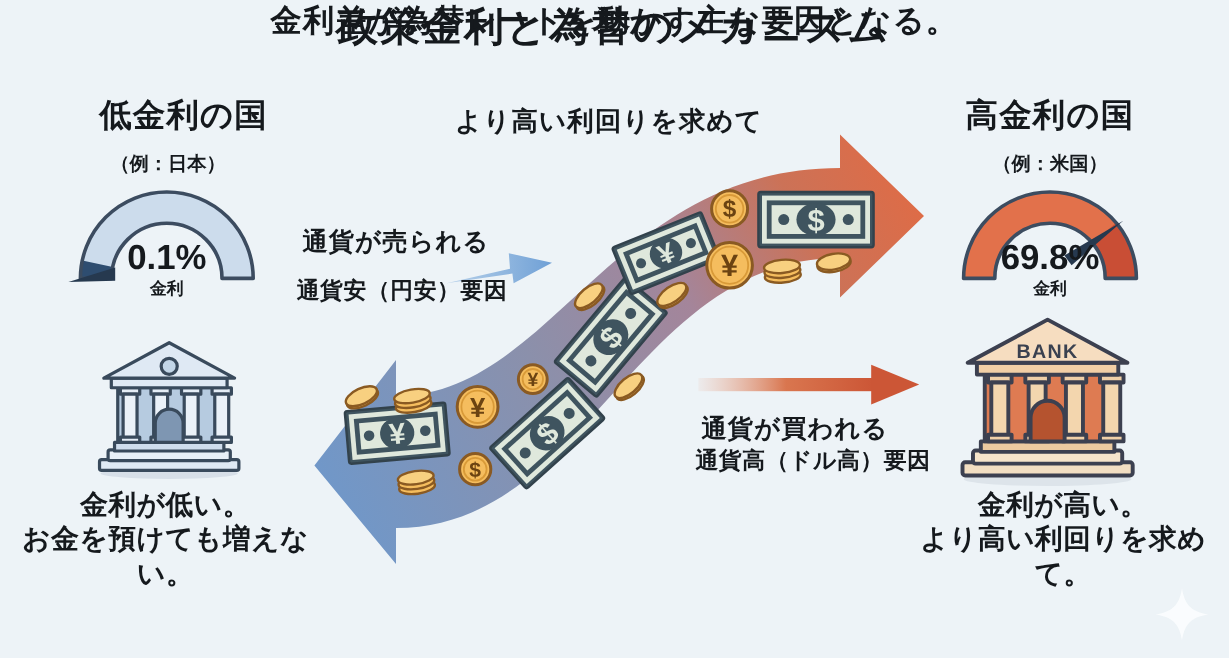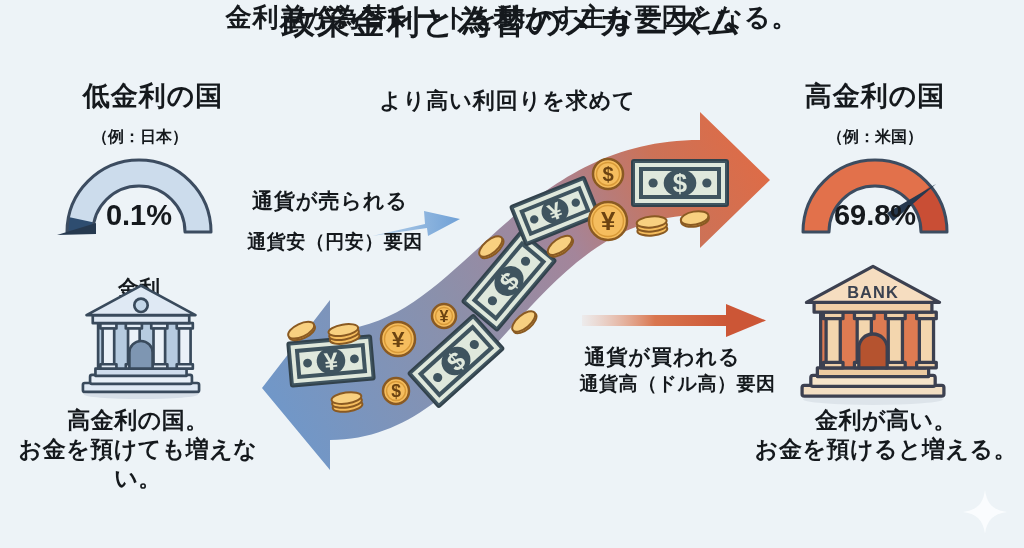--- a/index.html
+++ b/index.html
@@ -8,21 +8,21 @@
     background:#edf3f7;
     font-family:"Liberation Sans","DejaVu Sans",sans-serif;
     color:#15191d;
   }
   .abs{position:absolute;}
   .t{position:absolute;text-align:center;font-weight:bold;color:#15191d;}
   .title{left:0;right:0;top:7;font-size:33px;font-weight:800;letter-spacing:2px;}
   .head{font-size:27px;letter-spacing:1px;}
   .sub{font-size:16px;margin-top:14px;}
   .rate{font-size:29px;}
-  .rate-label{font-size:21px;margin-top:42px;}
+  .rate-label{font-size:14px;}
   .caption{font-size:23px;line-height:29px;letter-spacing:0.5px;}
   .flowtxt{font-size:22px;line-height:29px;letter-spacing:1px;}
   .selltxt{font-size:21px;letter-spacing:1px;}
   .subtxt{font-size:19px;letter-spacing:0.5px;}
   .footer{left:0;right:0;top:503;font-size:26px;letter-spacing:1px;}
   svg{display:block;}
 </style>
 </head>
 <body>
 
@@ -59,21 +59,21 @@
     <rect x="115" y="46" width="18" height="6" fill="#e4edf6"></rect>
     <rect x="117.5" y="52" width="13" height="41" fill="#eaf1f8"></rect>
     <rect x="115" y="92" width="18" height="5" fill="#e4edf6"></rect>
     <path d="M62 97 L62 79 A13 13 0 0 1 88 79 L88 97 Z" fill="#7e96b2"></path>
     <rect x="21" y="37" width="108" height="9" fill="#dfe9f4"></rect>
     <polygon points="75,4 14,37 136,37" fill="#dfe9f4"></polygon>
     <circle cx="75" cy="26" r="7.5" fill="#c3d6e8"></circle>
   </g>
 </svg>
 <div class="t caption" style="left:4px;width:268px;top:406px;">
-  <div>高金利の国。</div>
+  <div>金利が低い。</div>
   <div>お金を預けても増えない。</div>
 </div>
 
 <div class="t flowtxt" style="left:355px;width:305px;top:86px;">
   <div>より高い利回りを求めて</div>
 </div>
 
 <div class="t selltxt" style="left:240px;width:180px;top:187px;">通貨が売られる</div>
 
 <svg class="abs" style="left:370px;top:198px;" width="90" height="46" viewBox="0 0 90 46">
@@ -258,20 +258,20 @@
     <rect x="117.5" y="52" width="13" height="41" fill="#f3d6ae"></rect>
     <rect x="115" y="92" width="18" height="5" fill="#f0d0a8"></rect>
     <path d="M62 97 L62 79 A13 13 0 0 1 88 79 L88 97 Z" fill="#b5532f"></path>
     <rect x="21" y="37" width="108" height="9" fill="#f2cfa6"></rect>
     <polygon points="75,4 14,37 136,37" fill="#f6ddc0"></polygon>
   </g>
   <text x="75" y="33" text-anchor="middle" font-size="15" font-weight="bold" letter-spacing="1" fill="#3a4150">BANK</text>
 </svg>
 <div class="t caption" style="left:752px;width:268px;top:406px;">
   <div>金利が高い。</div>
-  <div>お金を預けると増える。</div>
+  <div>より高い利回りを求めて。</div>
 </div>
 
 <div class="t footer">金利差が為替レートを動かす主な要因となる。</div>
 
 <svg class="abs" style="left:963px;top:490px;" width="44" height="44" viewBox="0 0 44 44">
   <path d="M22 0 C24 14 30 20 44 22 C30 24 24 30 22 44 C20 30 14 24 0 22 C14 20 20 14 22 0 Z" fill="#fbfdfe" opacity="0.9"></path>
 </svg>
 
 </body></html>

